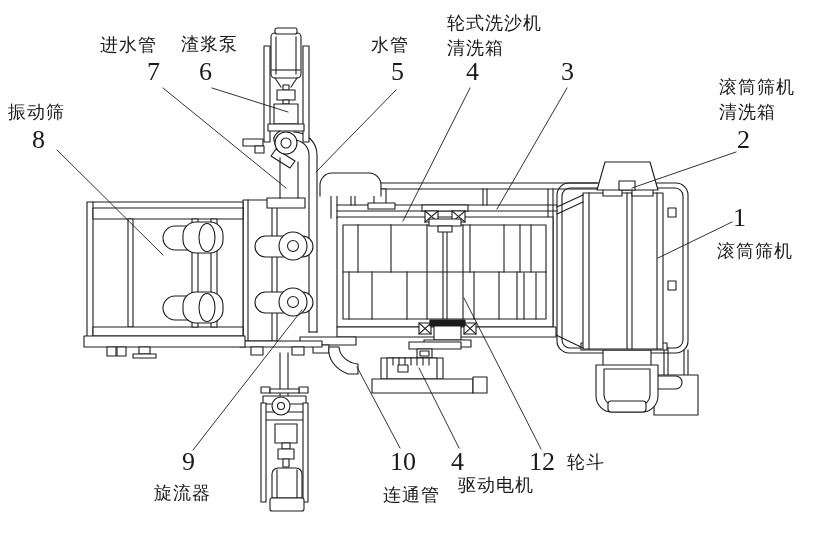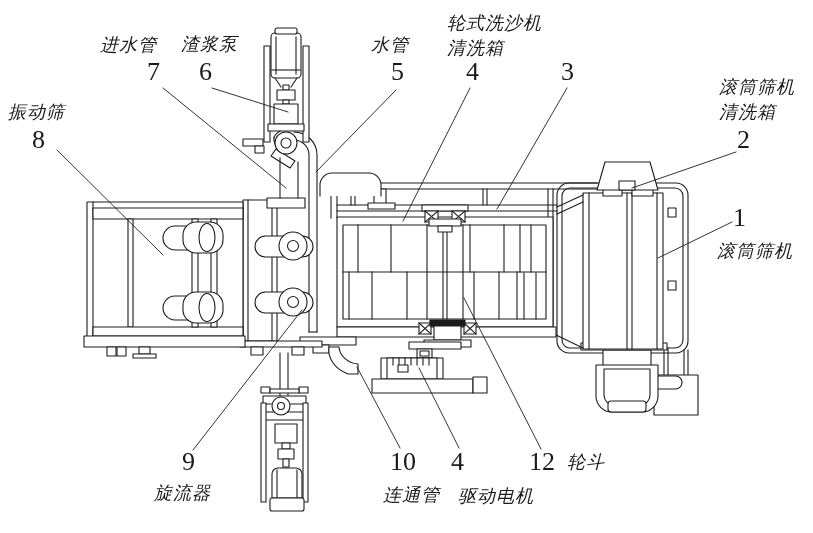--- a/index.html
+++ b/index.html
@@ -1,20 +1,20 @@
 <!DOCTYPE html>
 <html><head>
 <meta charset="utf-8">
 <style>
   html,body{margin:0;padding:0;background:#fff;}
   .stage{position:relative;width:813px;height:533px;background:#ffffff;overflow:hidden;
          font-family:"Liberation Sans","DejaVu Sans",sans-serif;}
   .stage svg{position:absolute;left:0;top:0;}
   .lbl{position:absolute;color:#1a1a1a;white-space:nowrap;line-height:1.15;}
-  .cn{font-size:18px;letter-spacing:1px;font-style:italic;}
+  .cn{font-size:18px;letter-spacing:1px;}
   .num{font-family:"Liberation Serif","DejaVu Serif",serif;font-size:26px;}
 </style>
 </head>
 <body>
 
 <div class="stage">
 
 <svg width="813" height="533" viewBox="0 0 813 533">
   <g stroke="#1c1c1c" stroke-width="1.1" fill="none" stroke-linecap="square" stroke-linejoin="round">
 
@@ -300,18 +300,18 @@
   <span class="lbl cn" style="left:8px;top:102px">振动筛</span>
   <span class="lbl num" style="left:32px;top:125px">8</span>
 
   <span class="lbl num" style="left:182px;top:447px">9</span>
   <span class="lbl cn" style="left:154px;top:483px">旋流器</span>
 
   <span class="lbl num" style="left:390px;top:447px">10</span>
   <span class="lbl cn" style="left:383px;top:485px">连通管</span>
 
   <span class="lbl num" style="left:451px;top:447px">4</span>
-  <span class="lbl cn" style="left:458px;top:486px">驱动电机</span>
+  <span class="lbl cn" style="left:458px;top:475px">驱动电机</span>
 
   <span class="lbl num" style="left:529px;top:447px">12</span>
   <span class="lbl cn" style="left:567px;top:452px">轮斗</span>
 
 </div>
 
 </body></html>

